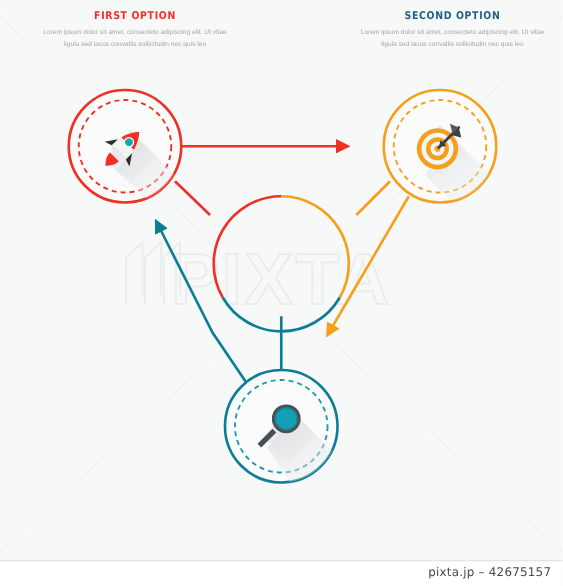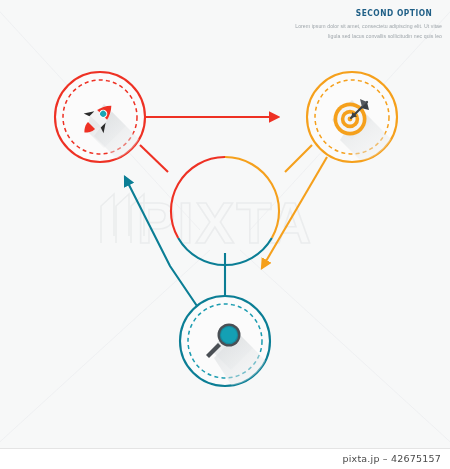--- a/index.html
+++ b/index.html
@@ -26,21 +26,21 @@
     position: absolute;
     left: 0; top: 0;
     width: 450px;
     height: 448px;
   }
   .opt-block {
     position: absolute;
     width: 160px;
   }
   #block-first  { left: 28px;  top: 8px;  text-align: center; }
-  #block-second { left: 282px; top: 8px;  text-align: right; }
+  #block-second { left: 282px; top: 8px;  text-align: center; }
   #block-third  { left: 150px; top: 398px; text-align: center; }
 
   .opt-title {
     font-family: "DejaVu Sans", sans-serif;
     font-size: 8.5px;
     font-weight: bold;
     letter-spacing: 0.6px;
     margin: 0 0 4px 0;
     transform: scaleX(0.88);
     transform-origin: center;
@@ -206,20 +206,24 @@
       </g>
       <g transform="translate(225,340)">
         <path d="M -4,6 L -16,18 L -19,15 L -7,3 Z" fill="#4a4f54"></path>
         <circle cx="4" cy="-5" r="11.5" fill="#4a4f54"></circle>
         <circle cx="4" cy="-5" r="9.2" fill="#18889b"></circle>
         <circle cx="4" cy="-5" r="8.0" fill="#14a0b4"></circle>
       </g>
     </g>
   </svg>
 
+  <div class="opt-block" id="block-first">
+    <div class="opt-title" id="title-first">FIRST OPTION</div>
+    <p class="opt-desc">Lorem ipsum dolor sit amet, consectetu adipiscing elit. Ut vitae ligula sed lacus convallis sollicitudin nec quis leo</p>
+  </div>
 
   <div class="opt-block" id="block-second">
     <div class="opt-title" id="title-second">SECOND OPTION</div>
     <p class="opt-desc">Lorem ipsum dolor sit amet, consectetu adipiscing elit. Ut vitae ligula sed lacus convallis sollicitudin nec quis leo</p>
   </div>
 
 </div>
 
 <div id="footer-bar">
   <div id="footer-credit">pixta.jp – 42675157</div>

